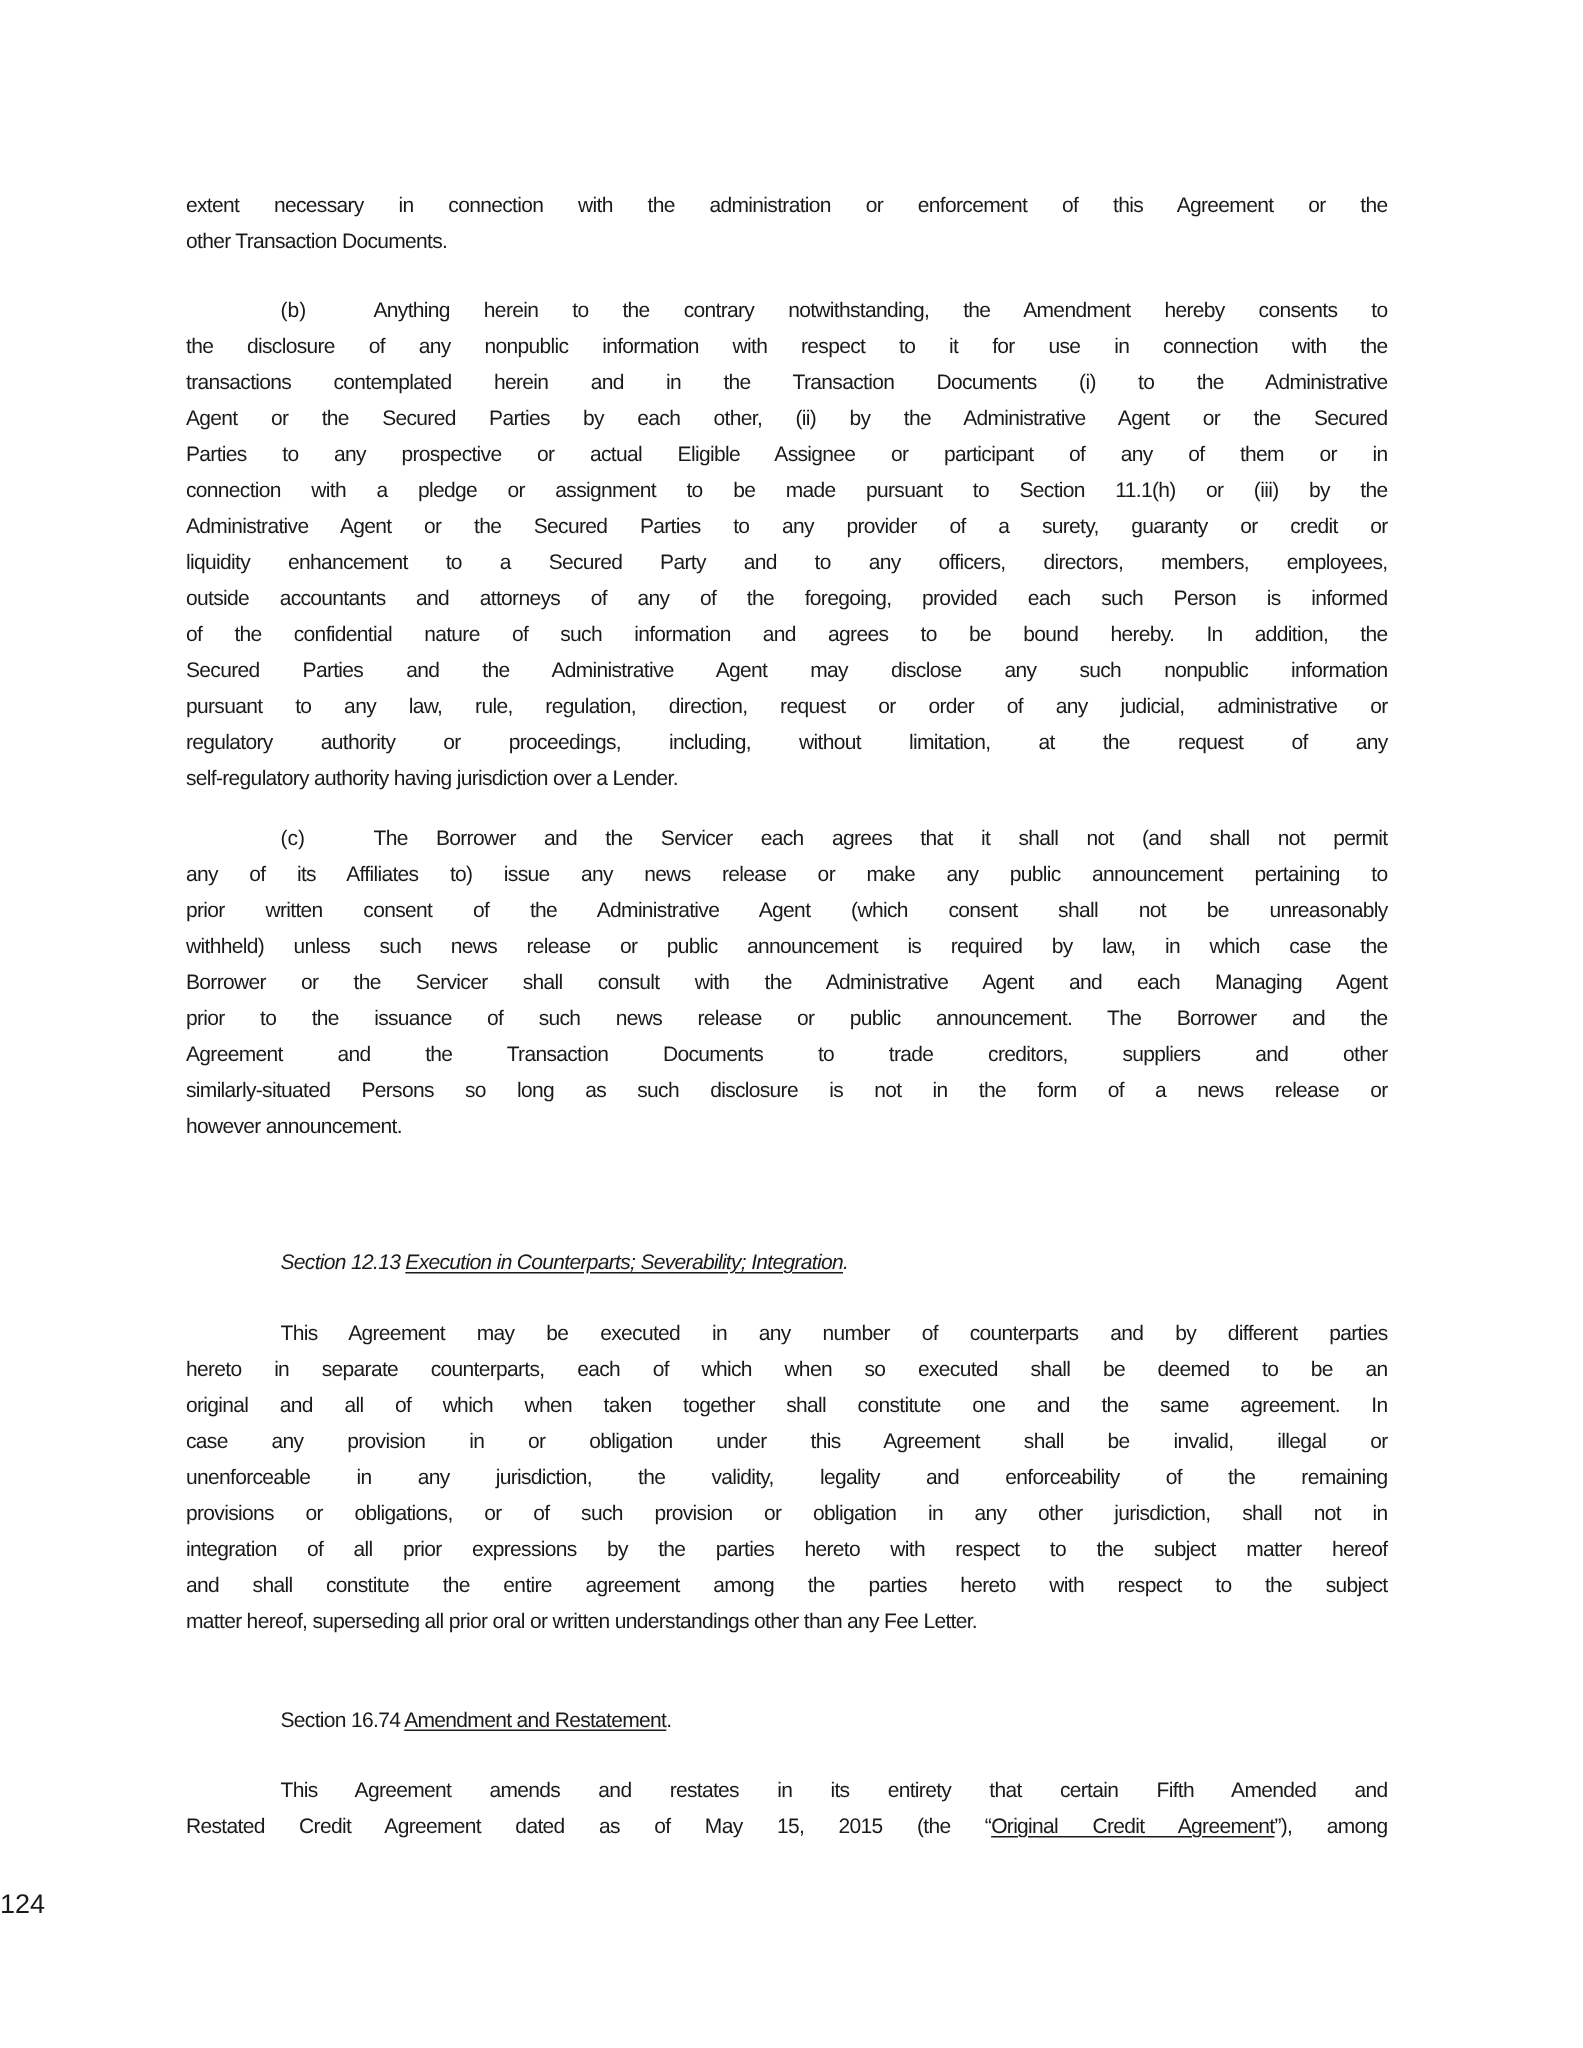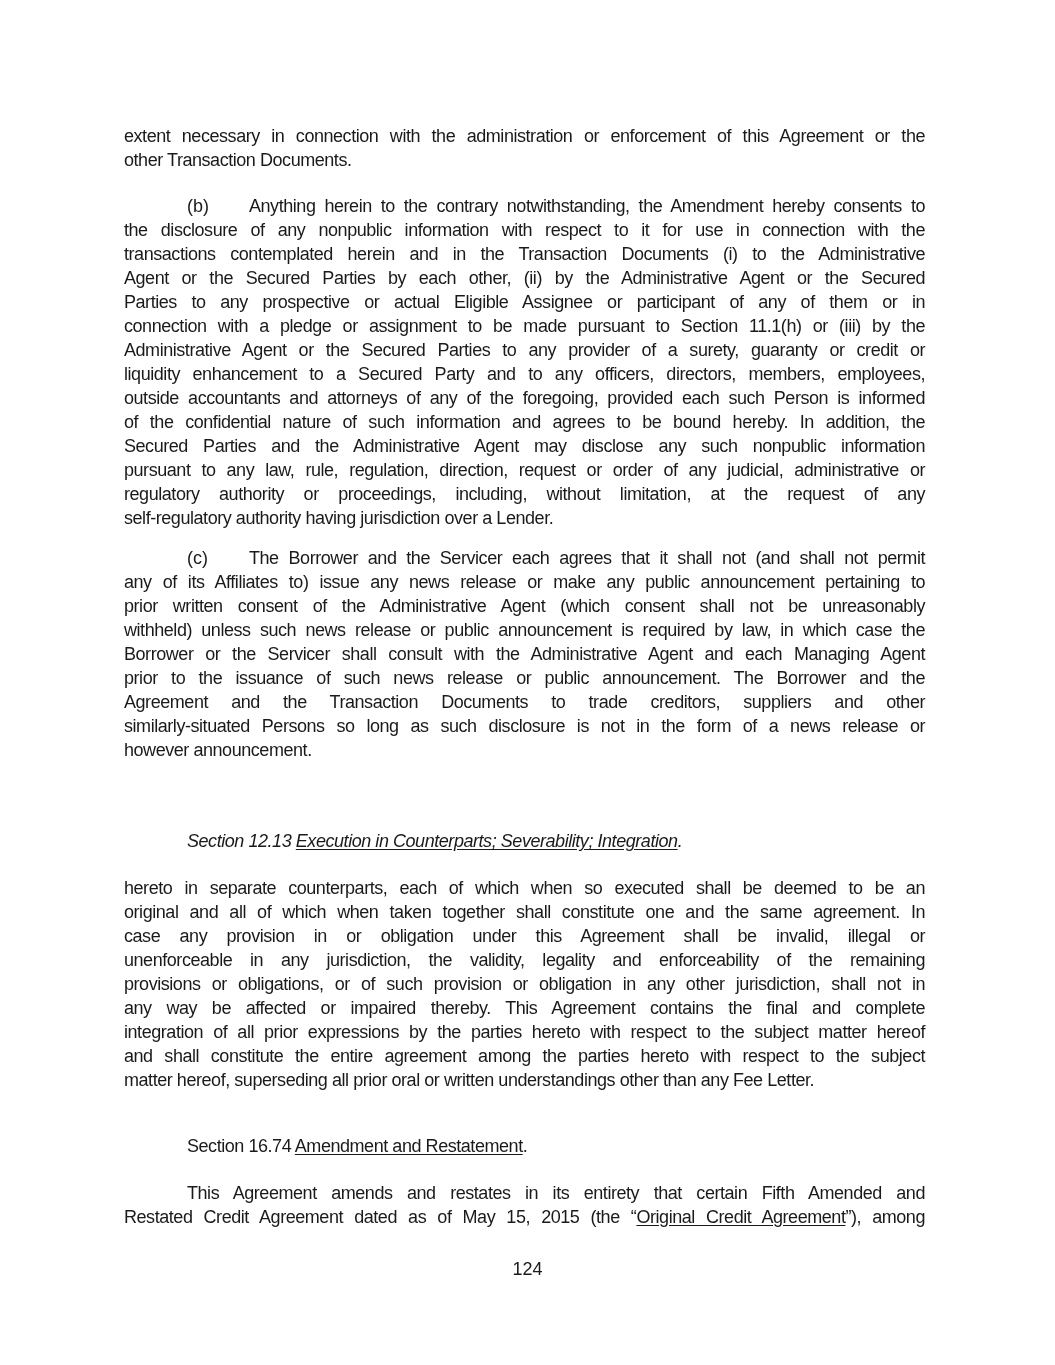--- a/index.html
+++ b/index.html
@@ -4,37 +4,37 @@
 <style>
   html, body { margin: 0; padding: 0; background: #ffffff; }
   body { width: 1055px; height: 1365px; position: relative; overflow: hidden; }
   .page {
     position: absolute; left: 0; top: 0; width: 1055px; height: 1365px;
     background: #ffffff; color: #1a1a1a;
     font-family: "Liberation Sans", sans-serif;
   }
   .block { position: absolute; left: 124px; width: 801px; }
   .line {
-    height: 24px; line-height: 24px; font-size: 18px;
+    height: 24px; line-height: 24px; font-size: 14px;
     white-space: nowrap; overflow: visible;
   }
   .line .t {
     display: inline-block; transform-origin: 0 50%;
     letter-spacing: -0.45px; word-spacing: 0px;
   }
   .j { text-align: justify; text-align-last: justify; }
   .j .t { display: block; width: 100%; text-align: justify; text-align-last: justify; }
   .ind { padding-left: 63px; }
   .ind.j .t { width: calc(100% ); }
   .label { display: inline-block; width: 62px; }
   .u { text-decoration: underline; text-underline-offset: 2px; }
   .heading { padding-left: 63px; }
   .pagenum {
     position: absolute; left: 0; width: 1055px; top: 1257px;
-    text-align: center; font-size: 18px; line-height: 24px;
+    font-size: 18px; line-height: 24px;
   }
 </style>
 </head>
 <body>
 
 <div class="page">
 
   <div class="block" style="top:124px;">
     <div class="line j">
         <span class="t">extent necessary in connection with the administration or enforcement of this Agreement or the</span>
@@ -115,37 +115,37 @@
     <div class="line"><span class="t">however announcement.</span></div>
   </div>
 
   <div class="block" style="top:829px;font-style:italic;">
     <div class="line heading">
       <span class="t"><span>Section 12.13 </span><span class="u">Execution in Counterparts; Severability; Integration</span><span>.</span></span>
     </div>
   </div>
 
   <div class="block" style="top:876px;">
+    <div class="line j ind">
+        <span class="t">This Agreement may be executed in any number of counterparts and by different parties</span>
+      </div>
     <div class="line j">
         <span class="t">hereto in separate counterparts, each of which when so executed shall be deemed to be an</span>
       </div>
     <div class="line j">
         <span class="t">original and all of which when taken together shall constitute one and the same agreement.  In</span>
       </div>
     <div class="line j">
         <span class="t">case any provision in or obligation under this Agreement shall be invalid, illegal or</span>
       </div>
     <div class="line j">
         <span class="t">unenforceable in any jurisdiction, the validity, legality and enforceability of the remaining</span>
       </div>
     <div class="line j">
         <span class="t">provisions or obligations, or of such provision or obligation in any other jurisdiction, shall not in</span>
-      </div>
-    <div class="line j">
-        <span class="t">any way be affected or impaired thereby.  This Agreement contains the final and complete</span>
       </div>
     <div class="line j">
         <span class="t">integration of all prior expressions by the parties hereto with respect to the subject matter hereof</span>
       </div>
     <div class="line j">
         <span class="t">and shall constitute the entire agreement among the parties hereto with respect to the subject</span>
       </div>
     <div class="line"><span class="t">matter hereof, superseding all prior oral or written understandings other than any Fee Letter.</span></div>
   </div>
 

